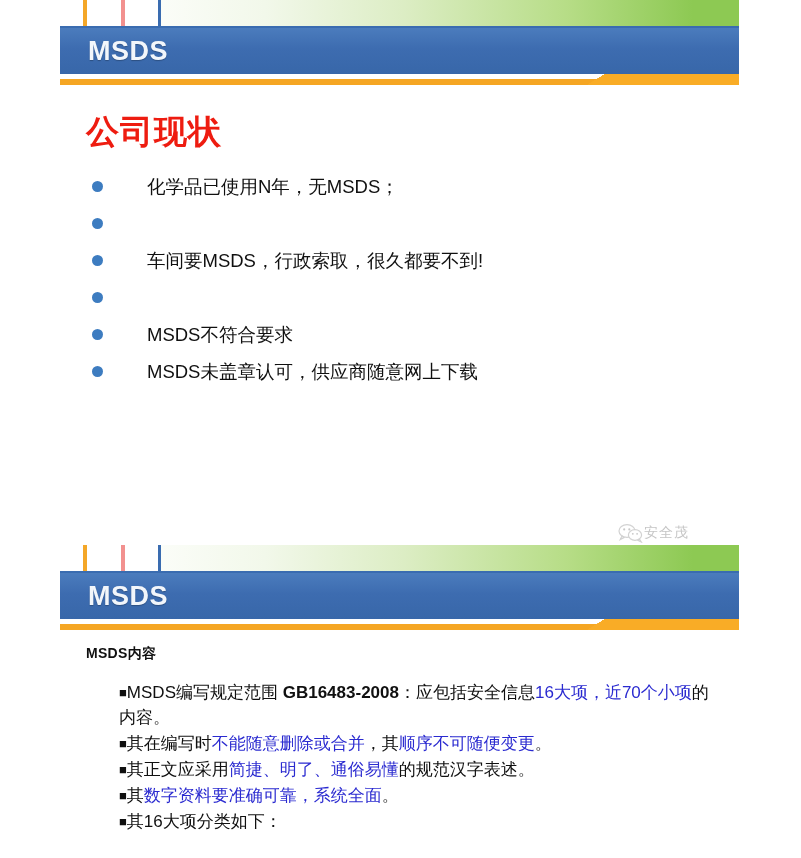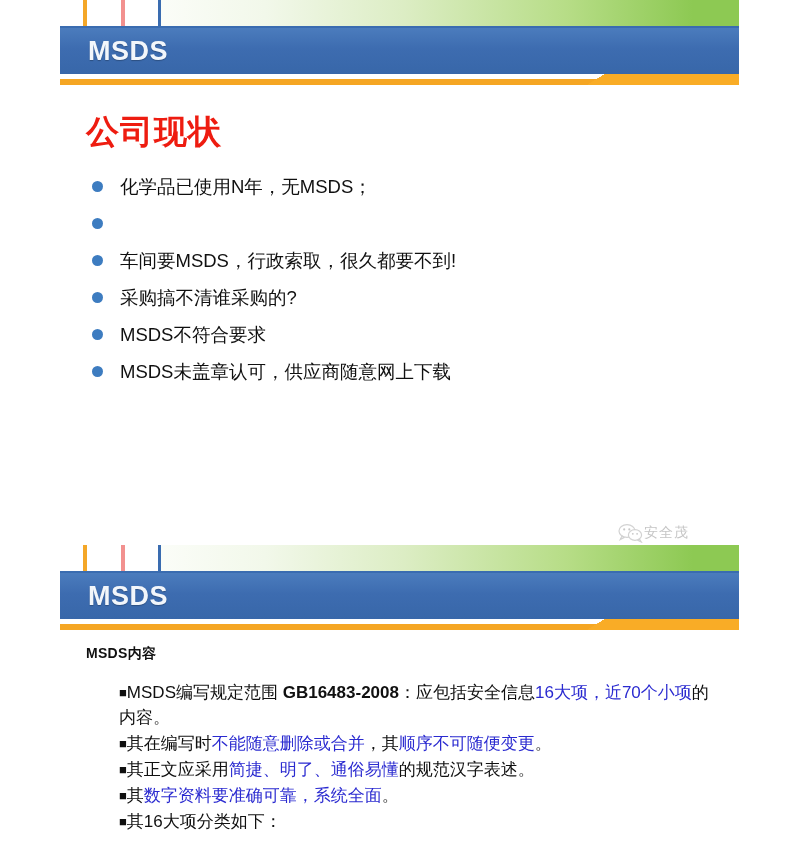--- a/index.html
+++ b/index.html
@@ -141,20 +141,21 @@
     position: absolute;
     left: 32px;
     top: 88px;
     width: 610px;
   }
   .bullet-row {
     display: flex;
     align-items: flex-start;
     margin-bottom: 12px;
     height: 25px;
+    gap: 27px;
   }
   .bullet-dot {
     width: 11px;
     height: 11px;
     border-radius: 50%;
     background: #3d7cc0;
     margin-top: 7px;
     margin-right: 17px;
     flex: 0 0 auto;
   }
@@ -254,21 +255,20 @@
         </div>
         <div class="bullet-row">
           <div class="bullet-dot"></div>
         </div>
         <div class="bullet-row">
           <div class="bullet-dot"></div>
           <div class="bullet-text">车间要MSDS，行政索取，很久都要不到!</div>
         </div>
         <div class="bullet-row">
           <div class="bullet-dot"></div>
-          <div class="bullet-text">采购搞不清谁采购的?</div>
         </div>
         <div class="bullet-row">
           <div class="bullet-dot"></div>
           <div class="bullet-text">MSDS不符合要求</div>
         </div>
         <div class="bullet-row">
           <div class="bullet-dot"></div>
           <div class="bullet-text">MSDS未盖章认可，供应商随意网上下载</div>
         </div>
       </div>

